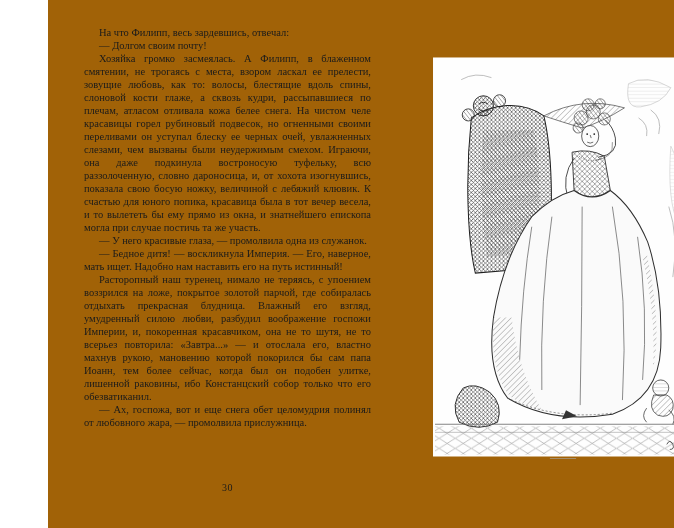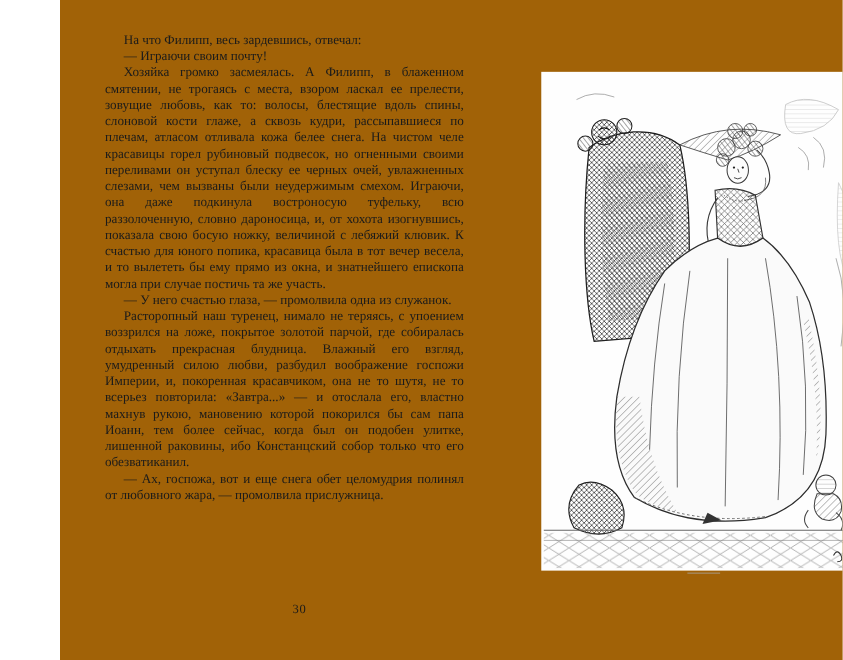--- a/index.html
+++ b/index.html
@@ -21,41 +21,42 @@
     font-size:10.5px;
     line-height:1.24;
     text-align:justify;
     text-indent:15px;
     hyphens:auto;
     -webkit-hyphens:auto;
     color:#1b1b1b;
   }
   .page-number{
     position:absolute;
-    left:48px;width:287px;top:482px;
+    left:36px;width:287px;top:482px;
     text-align:center;
     font-size:10px;
     letter-spacing:.5px;
   }
   .illustration{
     position:absolute;
     left:383px;top:54px;width:264px;height:410px;
   }
   .illustration svg{display:block;width:100%;height:100%;}
 </style>
 </head>
 <body>
 
 <div class="spread">
 
   <div class="text-page">
       <p>На что Филипп, весь зардевшись, отвечал:</p>
-      <p>— Играючи своим почту!</p>
+      <p>— Долгом своим почту!</p>
       <p>Хозяйка громко засмеялась. А Филипп, в блаженном смятении, не трогаясь с места, взором ласкал ее прелести, зовущие любовь, как то: волосы, блестящие вдоль спины, слоновой кости глаже, а сквозь кудри, рассыпавшиеся по плечам, атласом отливала кожа белее снега. На чистом челе красавицы горел рубиновый подвесок, но огненными своими переливами он уступал блеску ее черных очей, увлажненных слезами, чем вызваны были неудержимым смехом. Играючи, она даже подкинула востроносую туфельку, всю раззолоченную, словно дароносица, и, от хохота изогнувшись, показала свою босую ножку, величиной с лебяжий клювик. К счастью для юного попика, красавица была в тот вечер весела, и то вылететь бы ему прямо из окна, и знатнейшего епископа могла при случае постичь та же участь.</p>
-      <p>— У него счастью глаза, — промолвила одна из служанок.</p>
+      <p>— У него красивые глаза, — промолвила одна из служанок.</p>
+      <p>— Бедное дитя! — воскликнула Империя. — Его, наверное, мать ищет. Надобно нам наставить его на путь истинный!</p>
       <p>Расторопный наш туренец, нимало не теряясь, с упоением воззрился на ложе, покрытое золотой парчой, где собиралась отдыхать прекрасная блудница. Влажный его взгляд, умудренный силою любви, разбудил воображение госпожи Империи, и, покоренная красавчиком, она не то шутя, не то всерьез повторила: «Завтра...» — и отослала его, властно махнув рукою, мановению которой покорился бы сам папа Иоанн, тем более сейчас, когда был он подобен улитке, лишенной раковины, ибо Констанцский собор только что его обезватиканил.</p>
       <p>— Ах, госпожа, вот и еще снега обет целомудрия полинял от любовного жара, — промолвила прислужница.</p>
     </div>
 
   <div class="page-number">30</div>
 
   <div class="illustration">
     <svg viewBox="0 0 262 404" aria-hidden="true">
       <defs>
         <pattern id="h1" width="4" height="4" patternUnits="userSpaceOnUse" patternTransform="rotate(45)">

